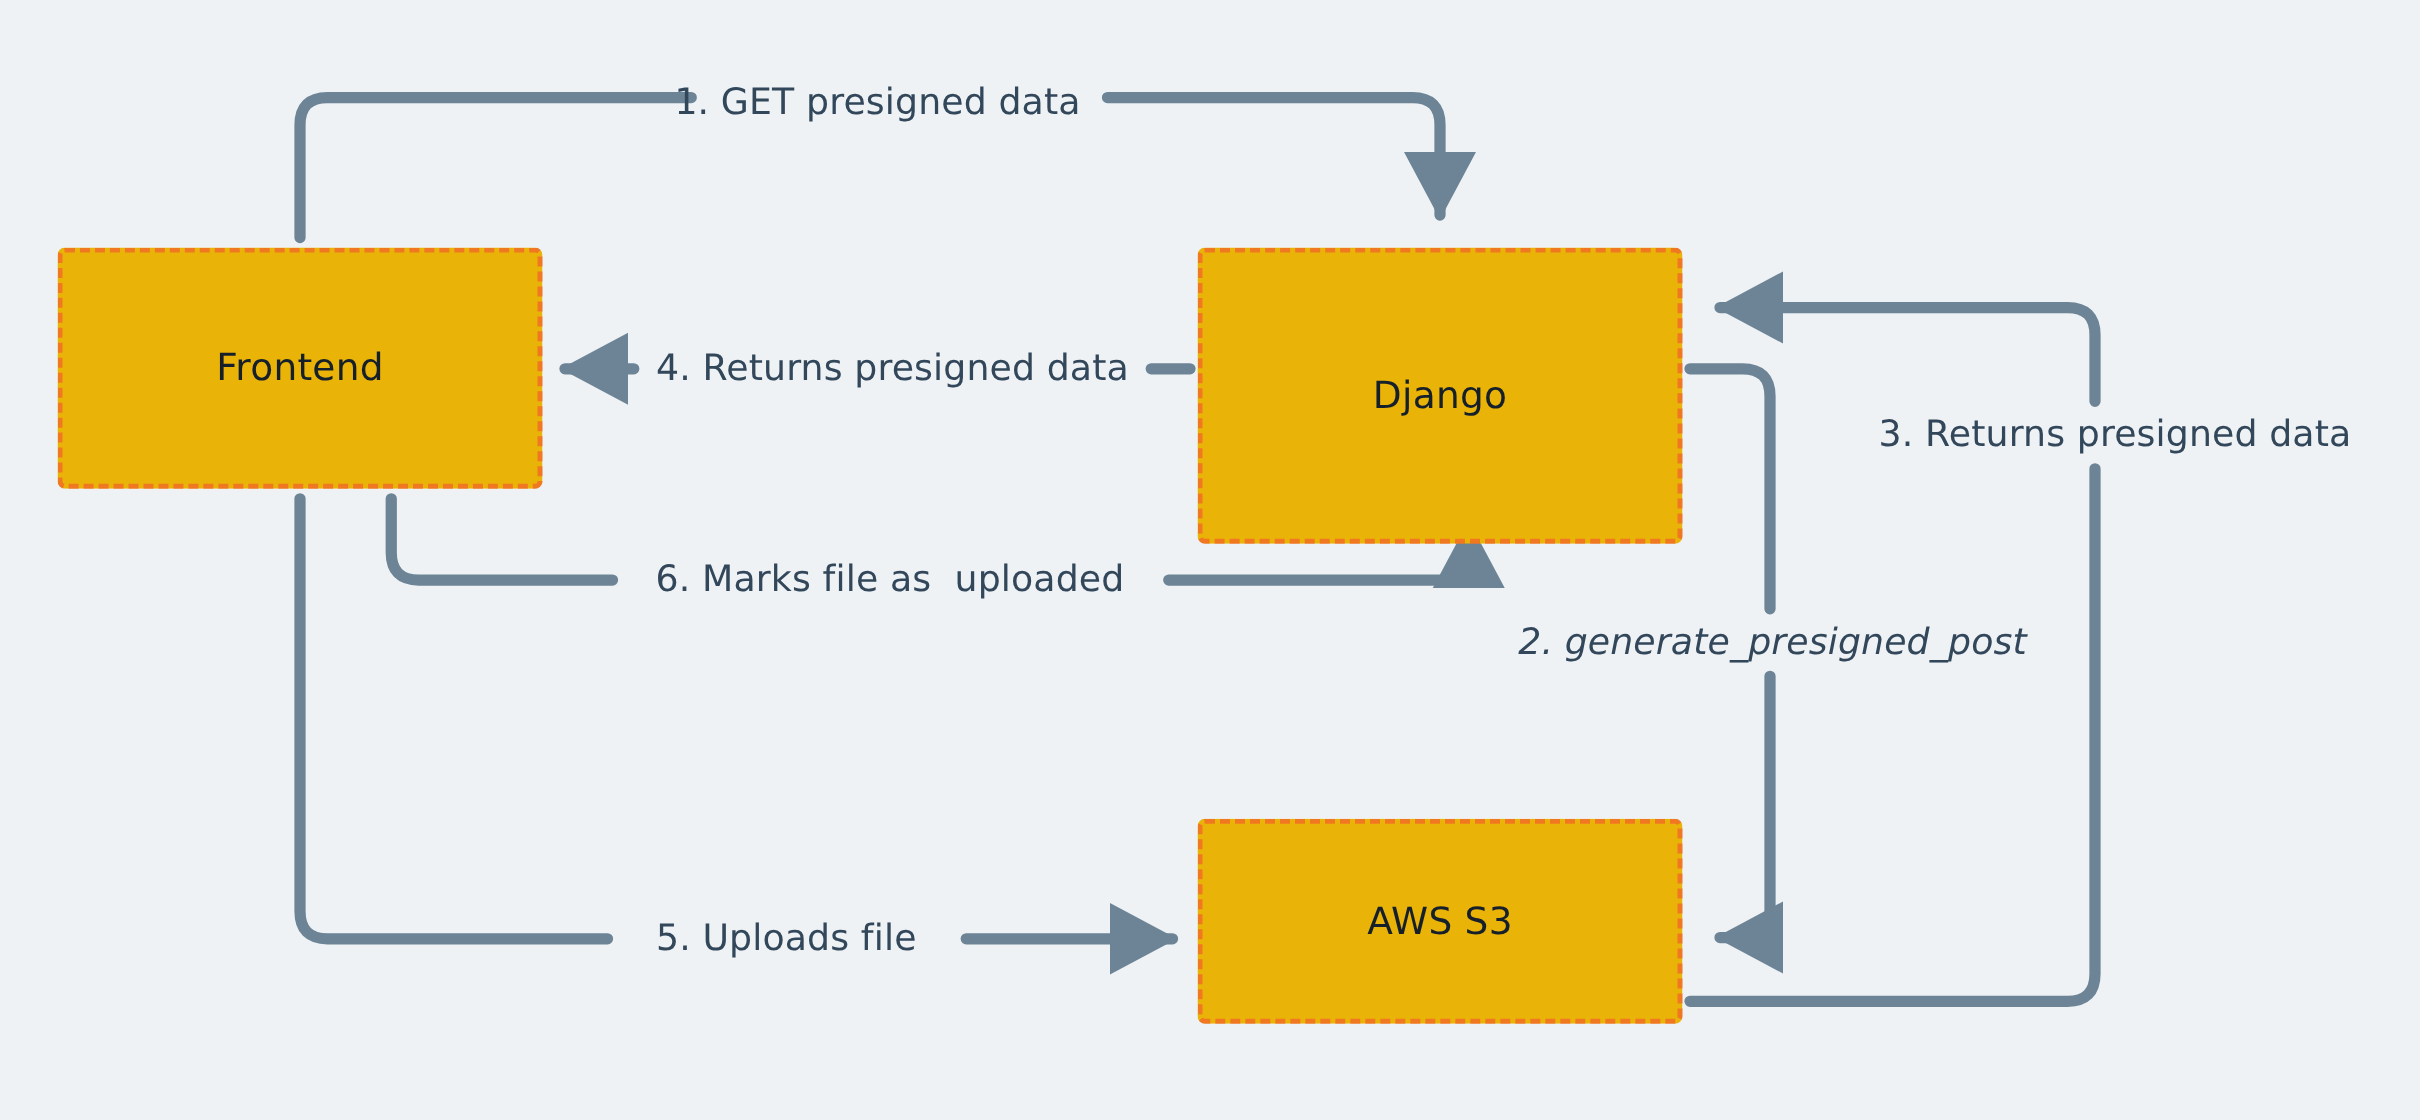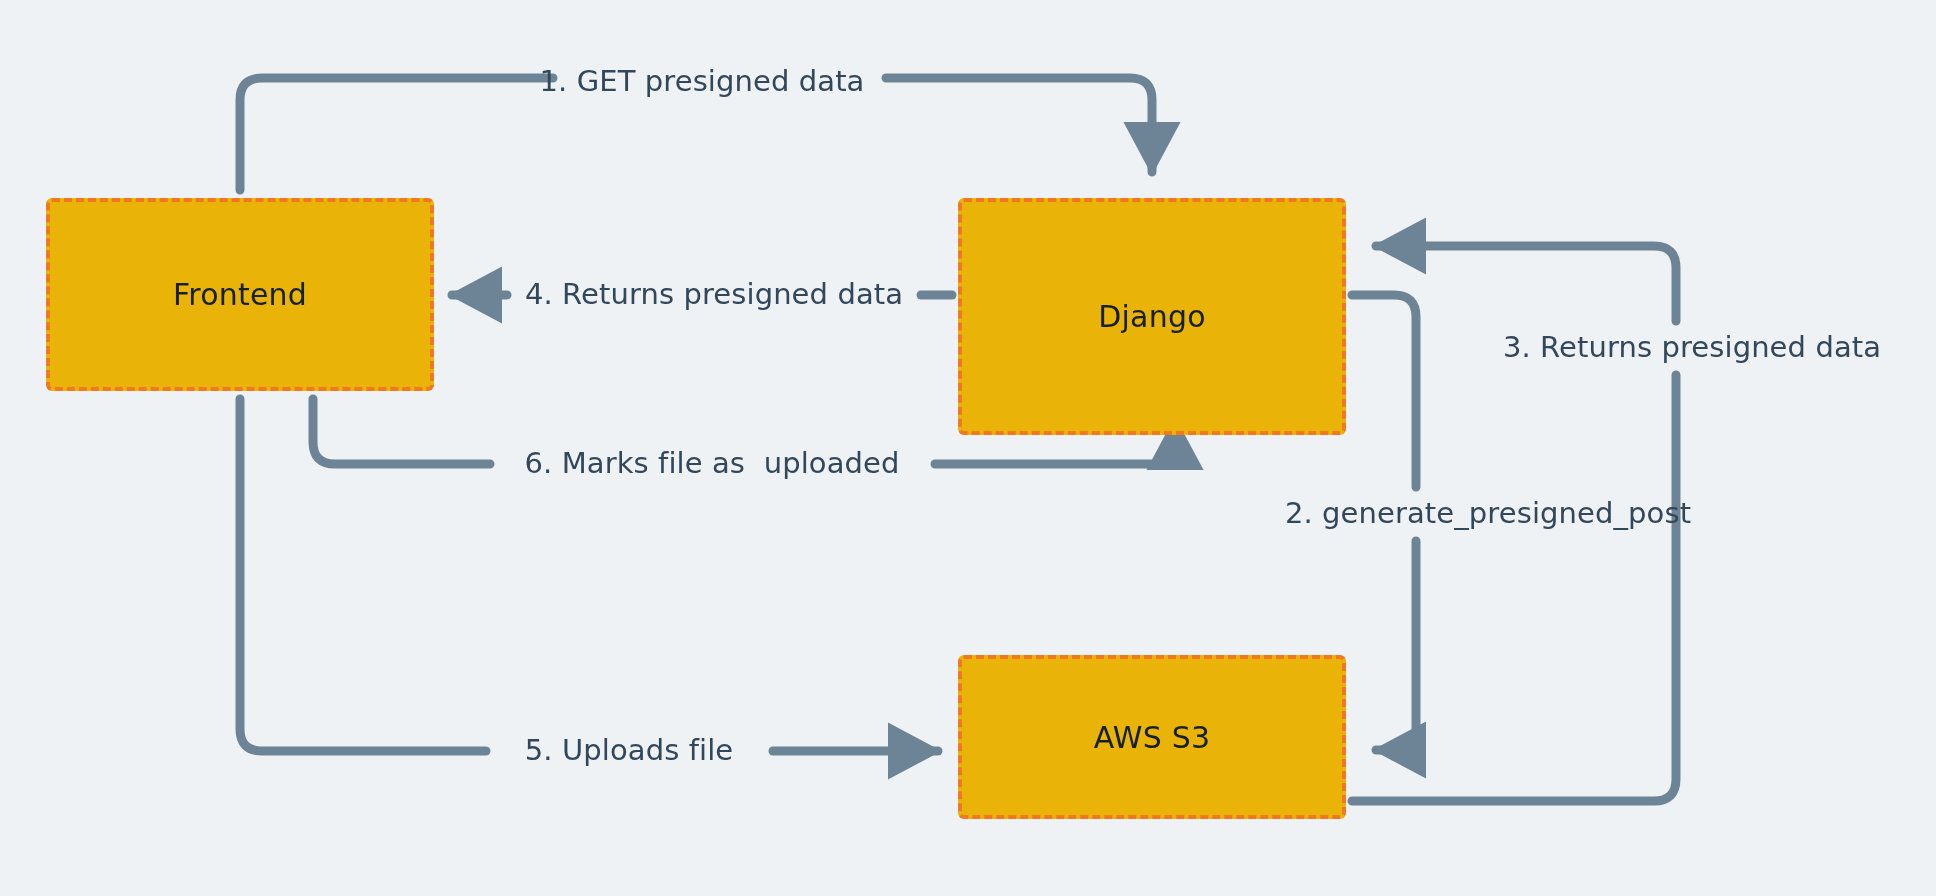--- a/index.html
+++ b/index.html
@@ -89,21 +89,21 @@
   <div class="node" style="left:958px; top:198px; width:388px; height:237px;">
     <span class="node-label">Django</span>
   </div>
 
   <div class="node" style="left:958px; top:655px; width:388px; height:164px;">
     <span class="node-label">AWS S3</span>
   </div>
 
   <div class="edge-label" style="left:702px; top:82px;">1. GET presigned data</div>
 
-  <div class="edge-label" style="left:1488px; top:514px;">2. generate_presigned_post</div>
+  <div class="edge-label" style="left:1418px; top:514px;font-style:italic;">2. generate_presigned_post</div>
 
   <div class="edge-label" style="left:1692px; top:348px;">3. Returns presigned data</div>
 
   <div class="edge-label" style="left:714px; top:295px;">4. Returns presigned data</div>
 
   <div class="edge-label" style="left:629px; top:751px;">5. Uploads file</div>
 
   <div class="edge-label" style="left:712px; top:464px;">6. Marks file as  uploaded</div>
 
 </div>

